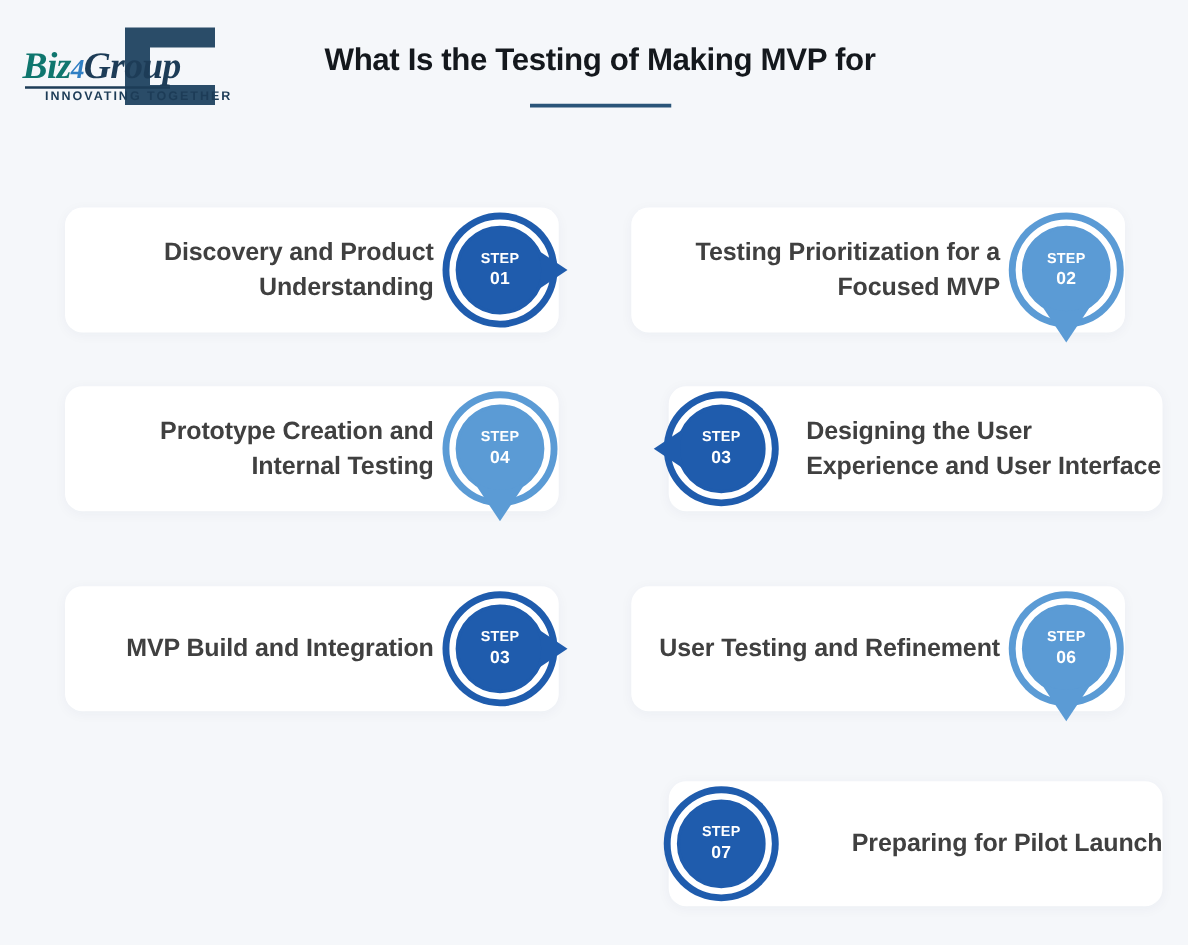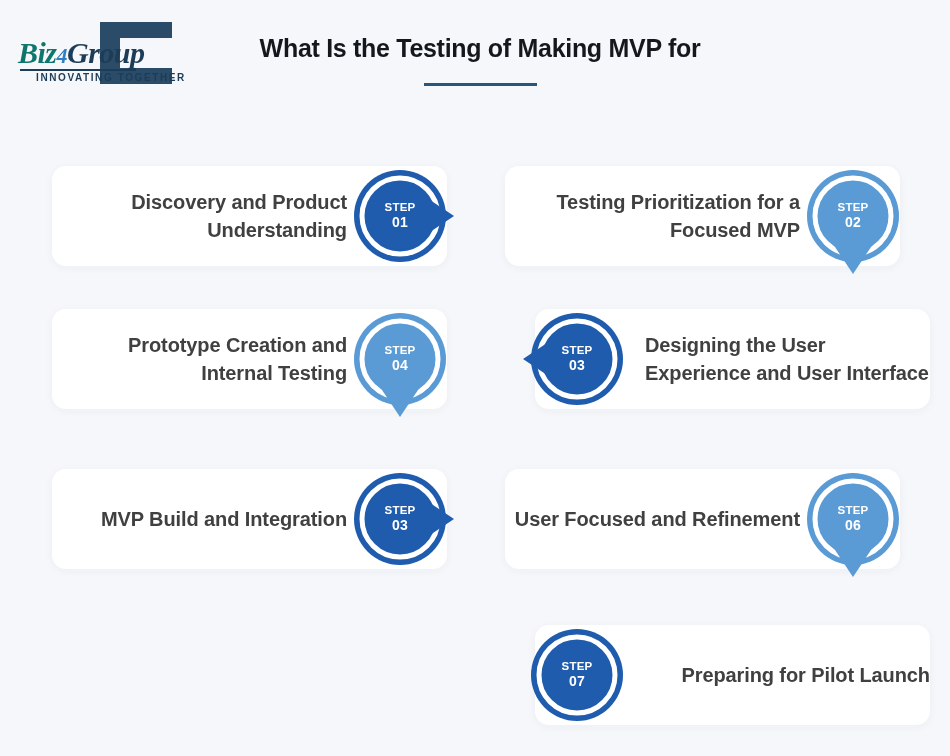--- a/index.html
+++ b/index.html
@@ -322,21 +322,21 @@
         </svg>
         <div class="badge-label">
           <span class="badge-step">STEP</span>
           <span class="badge-num">03</span>
         </div>
       </div>
     </div>
 
     <div class="cell cell-right">
       <div class="card card-badge-right">
-        <div class="card-text txt-right">User Focused and Refinement</div>
+        <div class="card-text txt-right">User Testing and Refinement</div>
       </div>
       <div class="badge badge-pos-right">
         <svg width="100" height="100" viewBox="0 0 100 100">
           <circle cx="50" cy="50" r="46" fill="#5b9bd5"></circle>
           <circle cx="50" cy="50" r="38" fill="none" stroke="#ffffff" stroke-width="5"></circle>
           <path d="M30 78 L50 108 L70 78 Z" fill="#5b9bd5"></path>
           <rect x="40" y="62" width="20" height="20" fill="#5b9bd5"></rect>
           <circle cx="50" cy="50" r="33" fill="#5b9bd5"></circle>
         </svg>
         <div class="badge-label">

